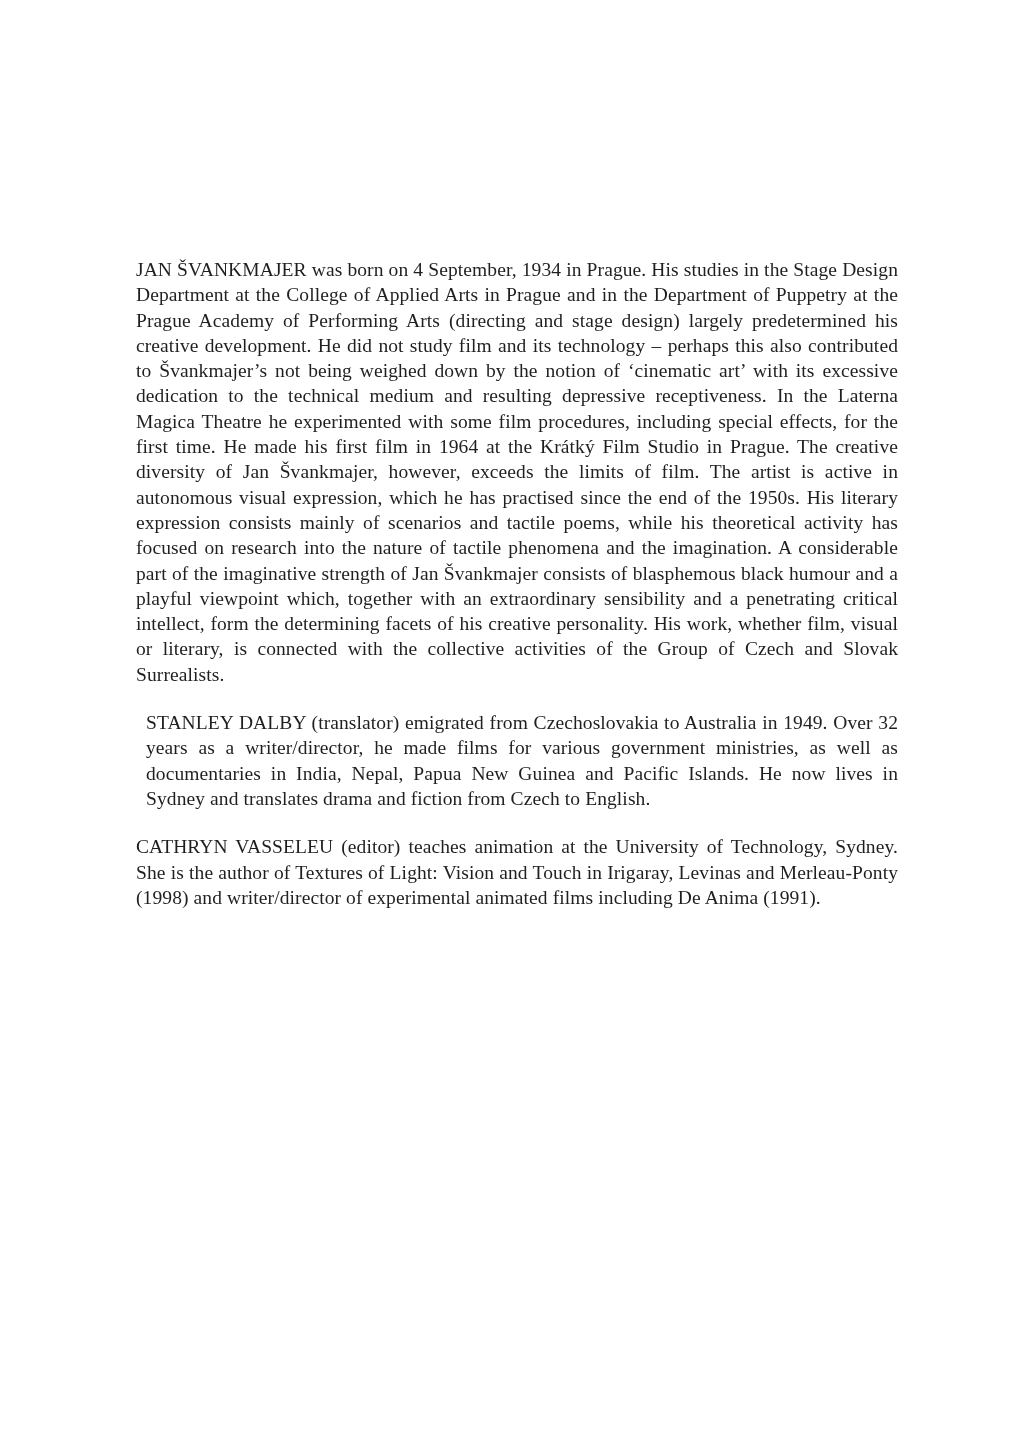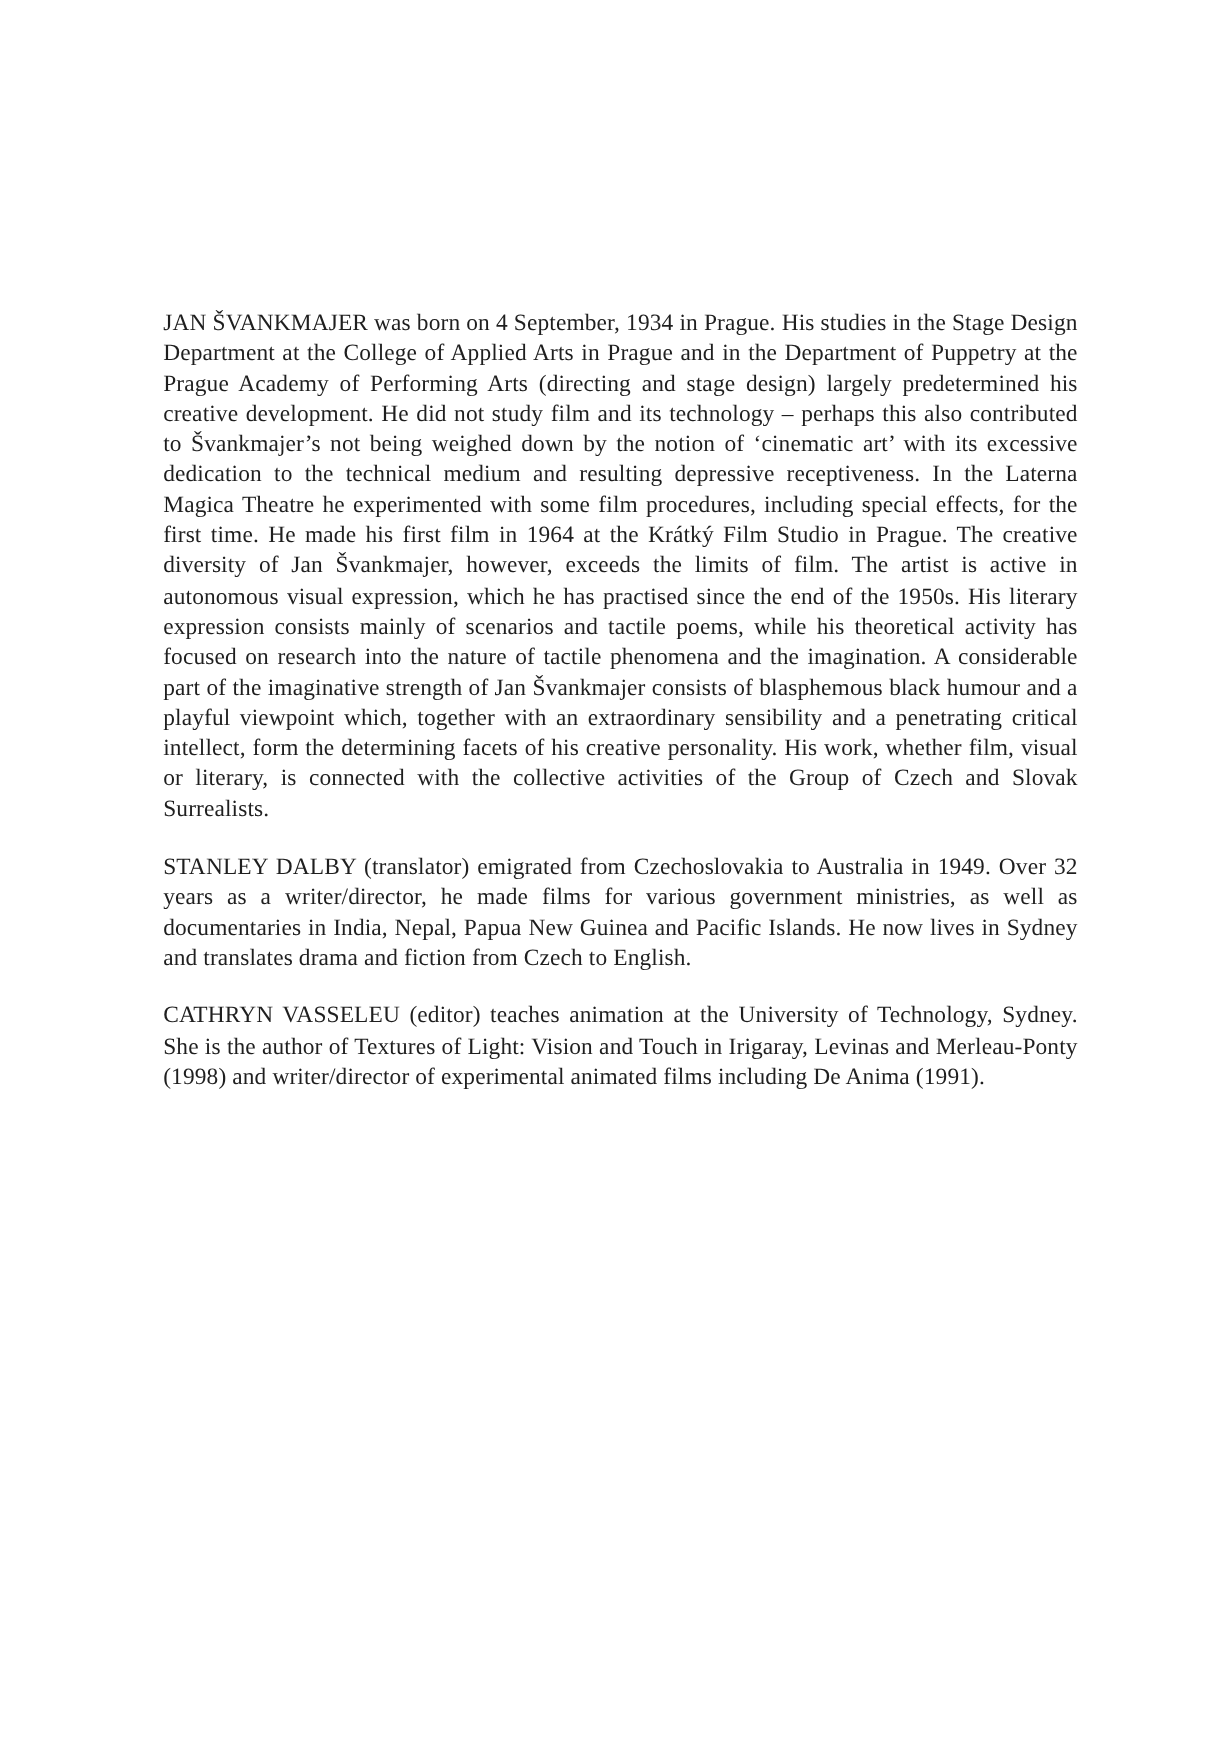--- a/index.html
+++ b/index.html
@@ -31,16 +31,16 @@
   }
   .para .italic {
   }
 </style>
 </head>
 <body>
 
 <main class="page" style="background: rgb(255, 255, 255);">
   <section class="text-block">
     <p class="para" style="color: rgb(31, 31, 31);"><span>JAN ŠVANKMAJER was born on 4 September, 1934 in Prague. His studies in the Stage Design Department at the College of Applied Arts in Prague and in the Department of Puppetry at the Prague Academy of Performing Arts (directing and stage design) largely predetermined his creative development. He did not study film and its technology – perhaps this also contributed to Švankmajer’s not being weighed down by the notion of ‘cinematic art’ with its excessive dedication to the technical medium and resulting depressive receptiveness. In the Laterna Magica Theatre he experimented with some film procedures, including special effects, for the first time. He made his first film in 1964 at the Krátký Film Studio in Prague. The creative diversity of Jan Švankmajer, however, exceeds the limits of film. The artist is active in autonomous visual expression, which he has practised since the end of the 1950s. His literary expression consists mainly of scenarios and tactile poems, while his theoretical activity has focused on research into the nature of tactile phenomena and the imagination. A considerable part of the imaginative strength of Jan Švankmajer consists of blasphemous black humour and a playful viewpoint which, together with an extraordinary sensibility and a penetrating critical intellect, form the determining facets of his creative personality. His work, whether film, visual or literary, is connected with the collective activities of the Group of Czech and Slovak Surrealists.</span></p>
-    <p class="para" style="color: rgb(31, 31, 31);"><span>STANLEY DALBY (translator) emigrated from Czechoslovakia to Australia in 1949. Over 32 years as a writer/director, he made films for various government ministries, as well as documentaries in India, Nepal, Papua New Guinea and Pacific Islands. He now lives in Sydney and translates drama and fiction from Czech to English.</span></p>
+    <p class="para" style="color: rgb(31, 31, 31); margin-left: 10px;"><span>STANLEY DALBY (translator) emigrated from Czechoslovakia to Australia in 1949. Over 32 years as a writer/director, he made films for various government ministries, as well as documentaries in India, Nepal, Papua New Guinea and Pacific Islands. He now lives in Sydney and translates drama and fiction from Czech to English.</span></p>
     <p class="para" style="color: rgb(31, 31, 31);"><span>CATHRYN VASSELEU (editor) teaches animation at the University of Technology, Sydney. She is the author of </span><span class="italic">Textures of Light: Vision and Touch in Irigaray, Levinas and Merleau-Ponty</span><span> (1998) and writer/director of experimental animated films including </span><span class="italic">De Anima</span><span> (1991).</span></p>
   </section>
 </main>
 
 </body></html>

